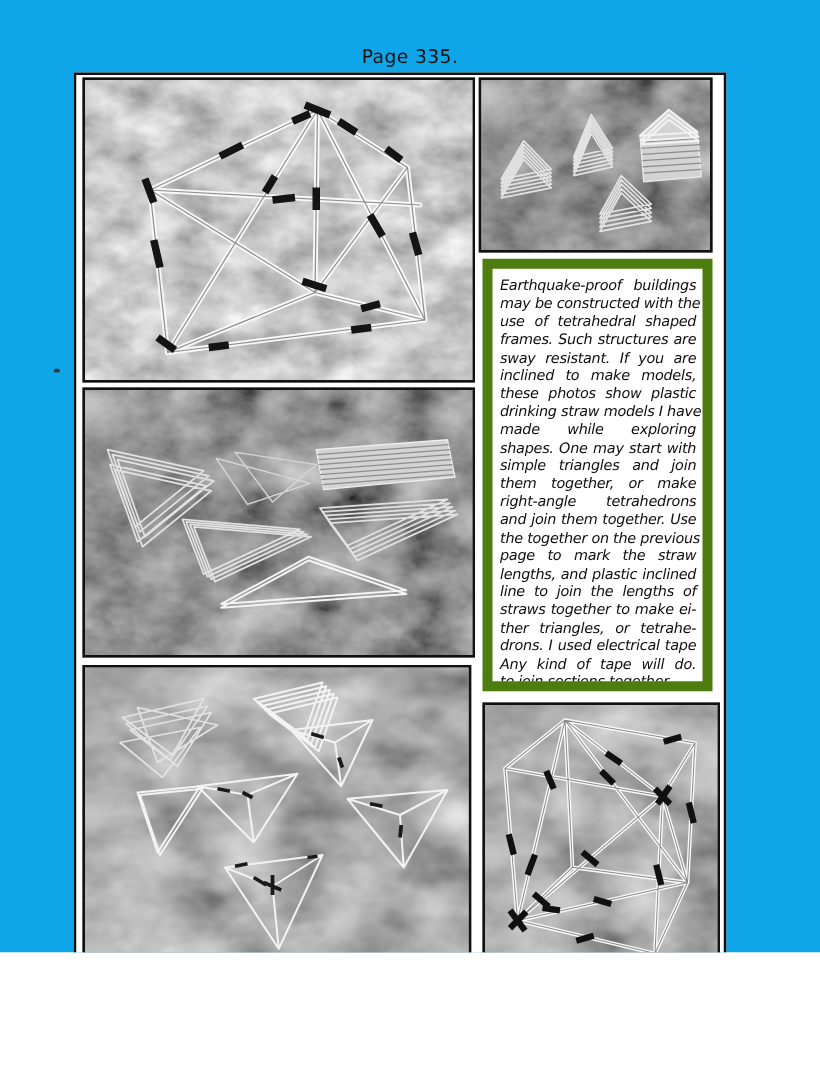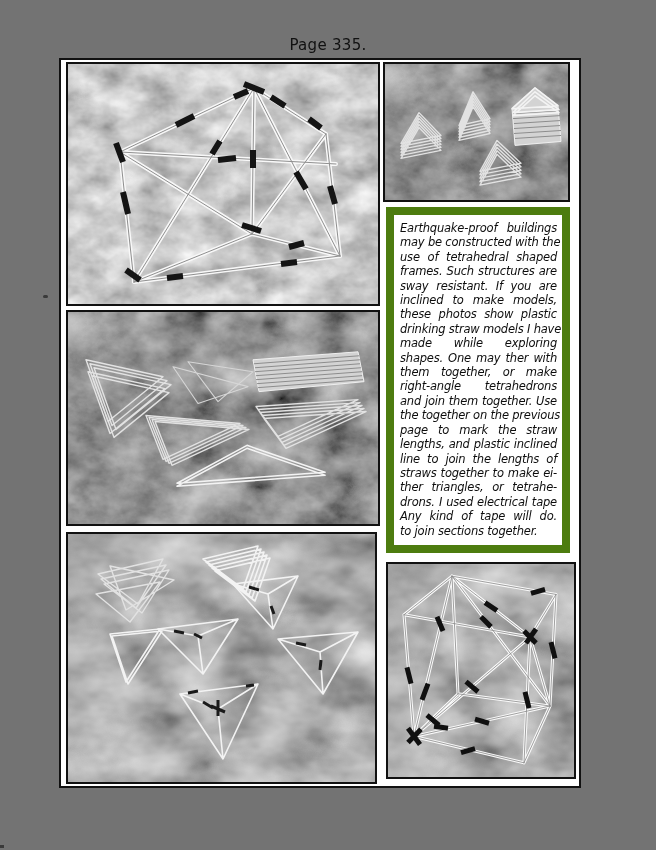--- a/index.html
+++ b/index.html
@@ -1,17 +1,17 @@
 <!DOCTYPE html>
 <html><head>
 <meta charset="utf-8">
 <style>
   html,body { margin:0; padding:0; background:#fff; }
   #page {
-    position:relative; width:656px; height:850px; background:#737373;
+    position:relative; width:656px; height:762px; background:#0ea5e9;
     font-family:"DejaVu Sans", sans-serif; overflow:hidden;
   }
   .page-title {
     position:absolute; top:36px; left:0; width:656px; text-align:center;
     font-size:15px; color:#111; letter-spacing:0.3px;
   }
   .outer-frame {
     position:absolute; left:59px; top:58px; width:518px; height:726px;
     border:2px solid #111; background:#fff;
   }
@@ -107,21 +107,22 @@
   <div class="note-box">
       <div class="note-line">Earthquake-proof buildings</div>
       <div class="note-line">may be constructed with the</div>
       <div class="note-line">use of tetrahedral shaped</div>
       <div class="note-line">frames. Such structures are</div>
       <div class="note-line">sway resistant. If you are</div>
       <div class="note-line">inclined to make models,</div>
       <div class="note-line">these photos show plastic</div>
       <div class="note-line">drinking straw models I have</div>
       <div class="note-line">made while exploring</div>
-      <div class="note-line">shapes. One may ther with</div>
+      <div class="note-line">shapes. One may start with</div>
+      <div class="note-line">simple triangles and join</div>
       <div class="note-line">them together, or make</div>
       <div class="note-line">right-angle tetrahedrons</div>
       <div class="note-line">and join them together. Use</div>
       <div class="note-line">the together on the previous</div>
       <div class="note-line">page to mark the straw</div>
       <div class="note-line">lengths, and plastic inclined</div>
       <div class="note-line">line to join the lengths of</div>
       <div class="note-line">straws together to make ei-</div>
       <div class="note-line">ther triangles, or tetrahe-</div>
       <div class="note-line">drons. I used electrical tape</div>

